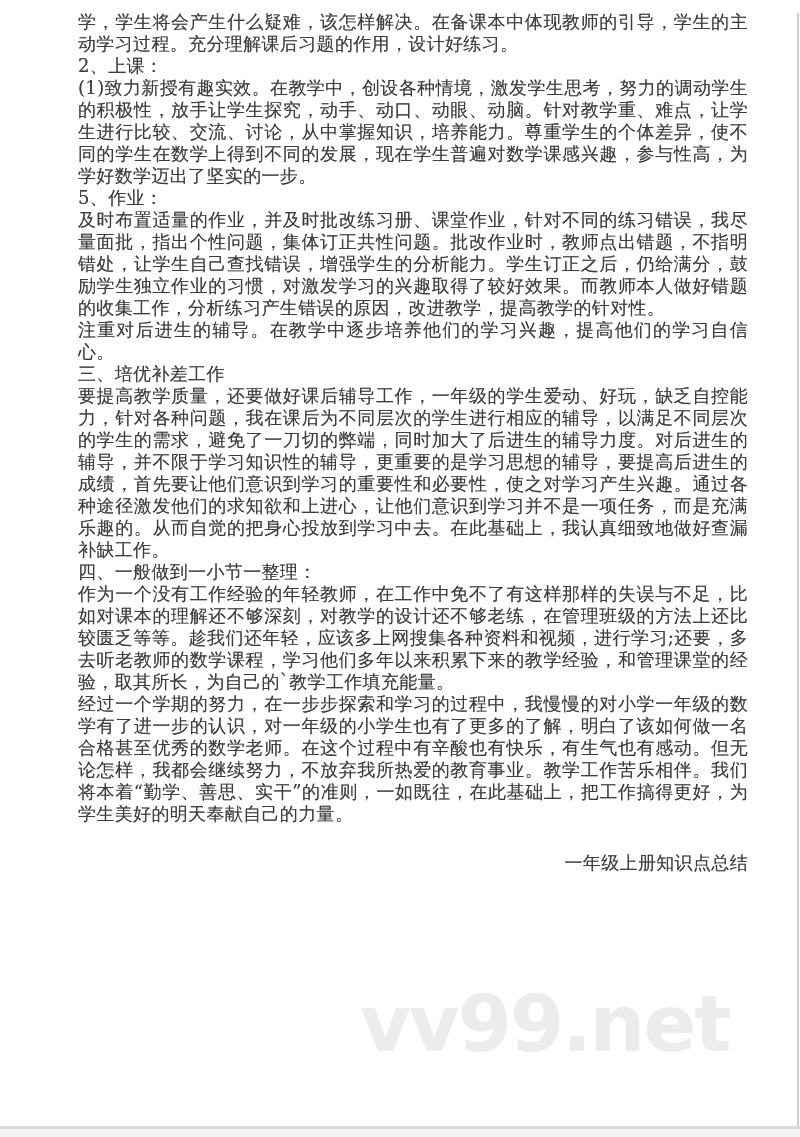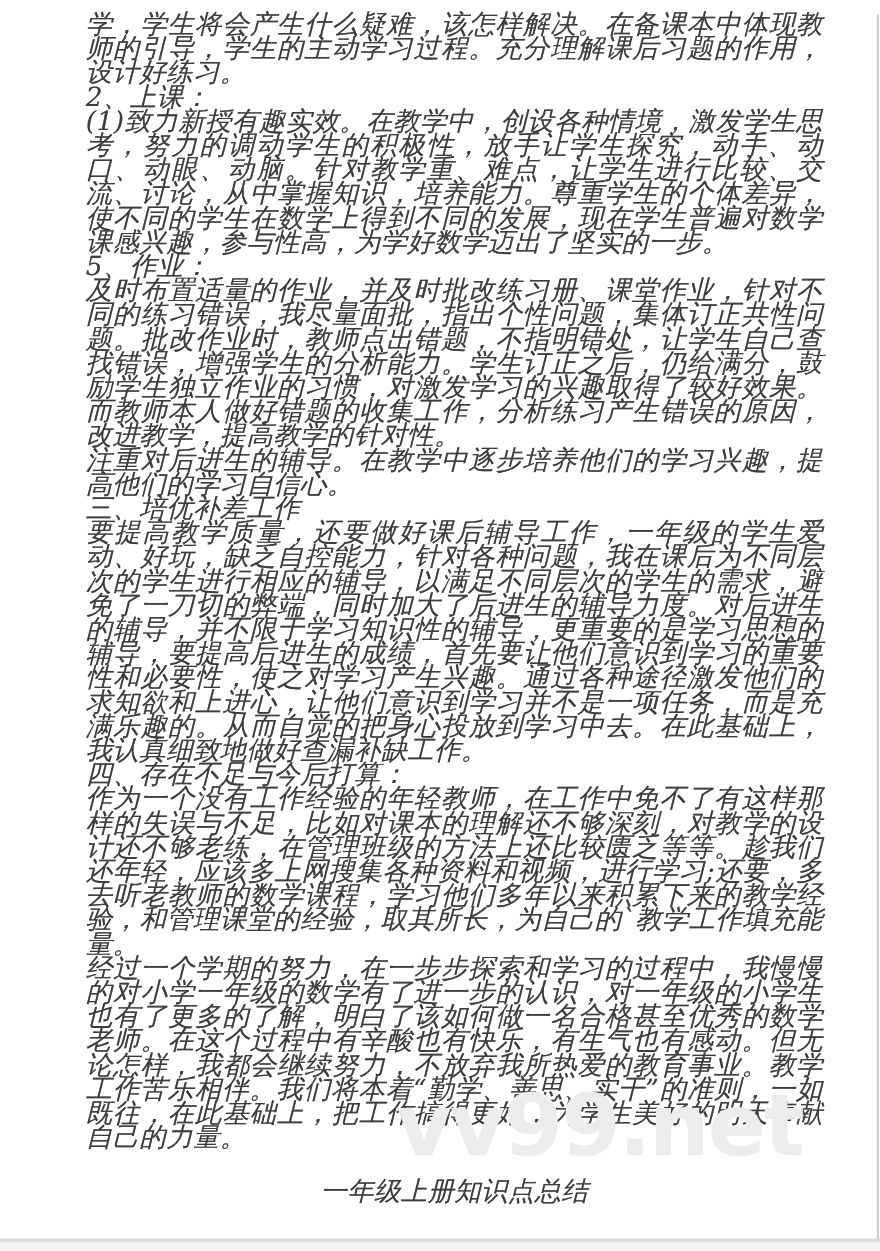--- a/index.html
+++ b/index.html
@@ -14,34 +14,33 @@
     overflow: hidden;
     font-family: "DejaVu Serif", "Liberation Serif", serif;
   }
   
   .page-content {
     position: absolute;
     left: 78px;
     top: 11px;
     width: 670px;
     color: #3d3d3d;
-    font-size: 24px;
+    font-size: 18px;
     line-height: 22px;
     letter-spacing: 0.35px;
     text-align: justify;
     text-shadow: 0 0 0.6px rgba(70,70,70,0.55);
-    font-style: italic;
   }
   .page-content p {
     margin: 0;
     padding: 0;
   }
   .doc-footer-title {
     margin-top: 27px !important;
-    text-align: center;
+    text-align: right;
   }
   
   .watermark {
     position: absolute;
     left: 360px;
     top: 985px;
     font-family: "DejaVu Sans", "Liberation Sans", sans-serif;
     font-weight: bold;
     font-size: 78px;
     line-height: 78px;
@@ -79,21 +78,21 @@
 
 <div class="page-content" style="color: rgb(61, 61, 61);">
   <p>学，学生将会产生什么疑难，该怎样解决。在备课本中体现教师的引导，学生的主动学习过程。充分理解课后习题的作用，设计好练习。</p>
   <p>2、上课：</p>
   <p>(1)致力新授有趣实效。在教学中，创设各种情境，激发学生思考，努力的调动学生的积极性，放手让学生探究，动手、动口、动眼、动脑。针对教学重、难点，让学生进行比较、交流、讨论，从中掌握知识，培养能力。尊重学生的个体差异，使不同的学生在数学上得到不同的发展，现在学生普遍对数学课感兴趣，参与性高，为学好数学迈出了坚实的一步。</p>
   <p>5、作业：</p>
   <p>及时布置适量的作业，并及时批改练习册、课堂作业，针对不同的练习错误，我尽量面批，指出个性问题，集体订正共性问题。批改作业时，教师点出错题，不指明错处，让学生自己查找错误，增强学生的分析能力。学生订正之后，仍给满分，鼓励学生独立作业的习惯，对激发学习的兴趣取得了较好效果。而教师本人做好错题的收集工作，分析练习产生错误的原因，改进教学，提高教学的针对性。</p>
   <p>注重对后进生的辅导。在教学中逐步培养他们的学习兴趣，提高他们的学习自信心。</p>
   <p>三、培优补差工作</p>
   <p>要提高教学质量，还要做好课后辅导工作，一年级的学生爱动、好玩，缺乏自控能力，针对各种问题，我在课后为不同层次的学生进行相应的辅导，以满足不同层次的学生的需求，避免了一刀切的弊端，同时加大了后进生的辅导力度。对后进生的辅导，并不限于学习知识性的辅导，更重要的是学习思想的辅导，要提高后进生的成绩，首先要让他们意识到学习的重要性和必要性，使之对学习产生兴趣。通过各种途径激发他们的求知欲和上进心，让他们意识到学习并不是一项任务，而是充满乐趣的。从而自觉的把身心投放到学习中去。在此基础上，我认真细致地做好查漏补缺工作。</p>
-  <p>四、存在不足与今后打算：</p>
+  <p>四、一般做到一小节一整理：</p>
   <p>作为一个没有工作经验的年轻教师，在工作中免不了有这样那样的失误与不足，比如对课本的理解还不够深刻，对教学的设计还不够老练，在管理班级的方法上还比较匮乏等等。趁我们还年轻，应该多上网搜集各种资料和视频，进行学习;还要，多去听老教师的数学课程，学习他们多年以来积累下来的教学经验，和管理课堂的经验，取其所长，为自己的`教学工作填充能量。</p>
   <p>经过一个学期的努力，在一步步探索和学习的过程中，我慢慢的对小学一年级的数学有了进一步的认识，对一年级的小学生也有了更多的了解，明白了该如何做一名合格甚至优秀的数学老师。在这个过程中有辛酸也有快乐，有生气也有感动。但无论怎样，我都会继续努力，不放弃我所热爱的教育事业。教学工作苦乐相伴。我们将本着“勤学、善思、实干”的准则，一如既往，在此基础上，把工作搞得更好，为学生美好的明天奉献自己的力量。</p>
   <p class="doc-footer-title">一年级上册知识点总结</p>
 </div>
 
 <div class="watermark" style="color: rgb(236, 236, 236);">vv99.net</div>
 
 <div class="edge-line-right"></div>
 <div class="edge-line-bottom"></div>
 <div class="edge-strip-bottom"></div>

